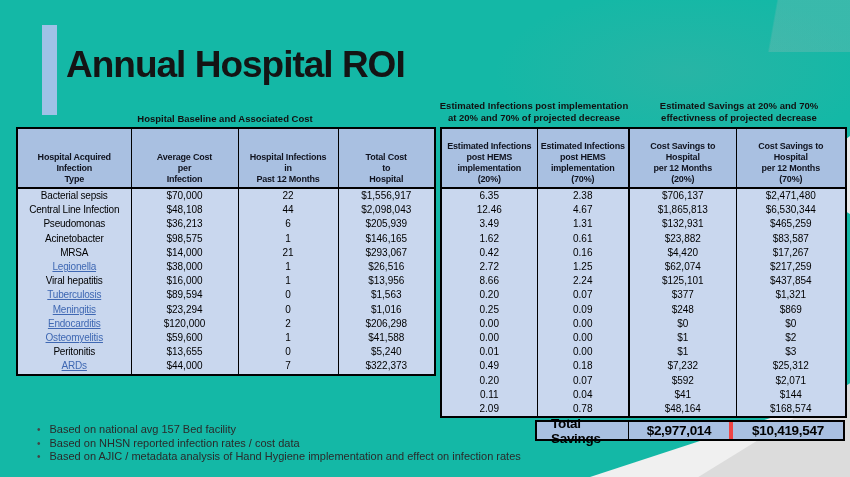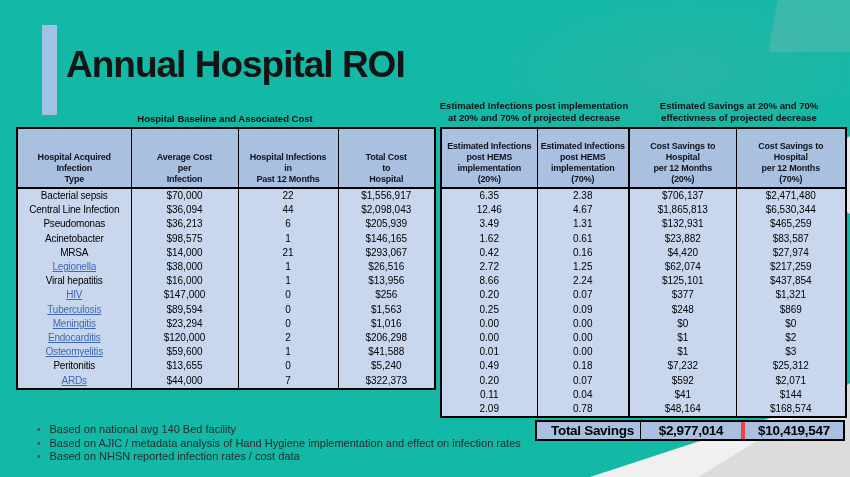--- a/index.html
+++ b/index.html
@@ -45,21 +45,21 @@
     padding:0 1px; text-align:center; border-left:1px solid #000; border-right:1px solid #000;
     white-space:nowrap; overflow:hidden; }
   #tableA td:first-child { font-size:10px; letter-spacing:-0.2px; }
   #tableB th:nth-child(3), #tableB td:nth-child(3) { border-left:2px solid #000; }
   a.cell-link { color:#3f68b3; text-decoration:underline; }
 
   .total-row { position:absolute; left:535px; top:420px; width:310px; height:21px; z-index:3;
     display:flex; align-items:stretch; background:#a9c0e1; border:2px solid #000;
     font-weight:bold; font-size:13.5px; color:#000; letter-spacing:-0.3px; }
   .total-row > div { display:flex; align-items:center; justify-content:center; }
-  .total-label { width:92px; justify-content:flex-start !important; padding-left:2px; border-right:1px solid #000;margin-left:12px; }
+  .total-label { width:92px; justify-content:flex-start !important; padding-left:14px; border-right:1px solid #000; }
   .total-v1 { width:104px; border-right:4px solid #ef4444; }
   .total-v2 { flex:1; }
 
   .footnotes { position:absolute; left:37px; top:423px; list-style:none; z-index:2;
     font-size:11px; color:#2a2a2a; }
   .footnotes li { line-height:13.5px; white-space:nowrap; }
   .footnotes li::before { content:"•"; font-size:10px; margin-right:9px; color:#444; }
 </style>
 </head>
 <body>
@@ -106,21 +106,21 @@
       </thead>
     <tbody>
         <tr>
           <td><span>Bacterial sepsis</span></td>
           <td>$70,000</td>
           <td>22</td>
           <td>$1,556,917</td>
         </tr>
         <tr>
           <td><span>Central Line Infection</span></td>
-          <td>$36,094</td>
+          <td>$48,108</td>
           <td>44</td>
           <td>$2,098,043</td>
         </tr>
         <tr>
           <td><span>Pseudomonas</span></td>
           <td>$36,213</td>
           <td>6</td>
           <td>$205,939</td>
         </tr>
         <tr>
@@ -139,26 +139,20 @@
           <td><a class="cell-link" href="#">Legionella</a></td>
           <td>$38,000</td>
           <td>1</td>
           <td>$26,516</td>
         </tr>
         <tr>
           <td><span>Viral hepatitis</span></td>
           <td>$16,000</td>
           <td>1</td>
           <td>$13,956</td>
-        </tr>
-        <tr>
-          <td><a class="cell-link" href="#">HIV</a></td>
-          <td>$147,000</td>
-          <td>0</td>
-          <td>$256</td>
         </tr>
         <tr>
           <td><a class="cell-link" href="#">Tuberculosis</a></td>
           <td>$89,594</td>
           <td>0</td>
           <td>$1,563</td>
         </tr>
         <tr>
           <td><a class="cell-link" href="#">Meningitis</a></td>
           <td>$23,294</td>
@@ -241,21 +235,21 @@
         <tr>
           <td>1.62</td>
           <td>0.61</td>
           <td>$23,882</td>
           <td>$83,587</td>
         </tr>
         <tr>
           <td>0.42</td>
           <td>0.16</td>
           <td>$4,420</td>
-          <td>$27,974</td>
+          <td>$17,267</td>
         </tr>
         <tr>
           <td>2.72</td>
           <td>1.25</td>
           <td>$62,074</td>
           <td>$217,259</td>
         </tr>
         <tr>
           <td>8.66</td>
           <td>2.24</td>
@@ -319,18 +313,18 @@
       </tbody>
   </table>
 
   <div class="total-row">
     <div class="total-label">Total Savings</div>
     <div class="total-v1">$2,977,014</div>
     <div class="total-v2">$10,419,547</div>
   </div>
 
   <ul class="footnotes">
-      <li>Based on national avg 140 Bed facility</li>
+      <li>Based on national avg 157 Bed facility</li>
+      <li>Based on NHSN reported infection rates / cost data</li>
       <li>Based on AJIC / metadata analysis of Hand Hygiene implementation and effect on infection rates</li>
-      <li>Based on NHSN reported infection rates / cost data</li>
     </ul>
 
 </div>
 
 </body></html>

